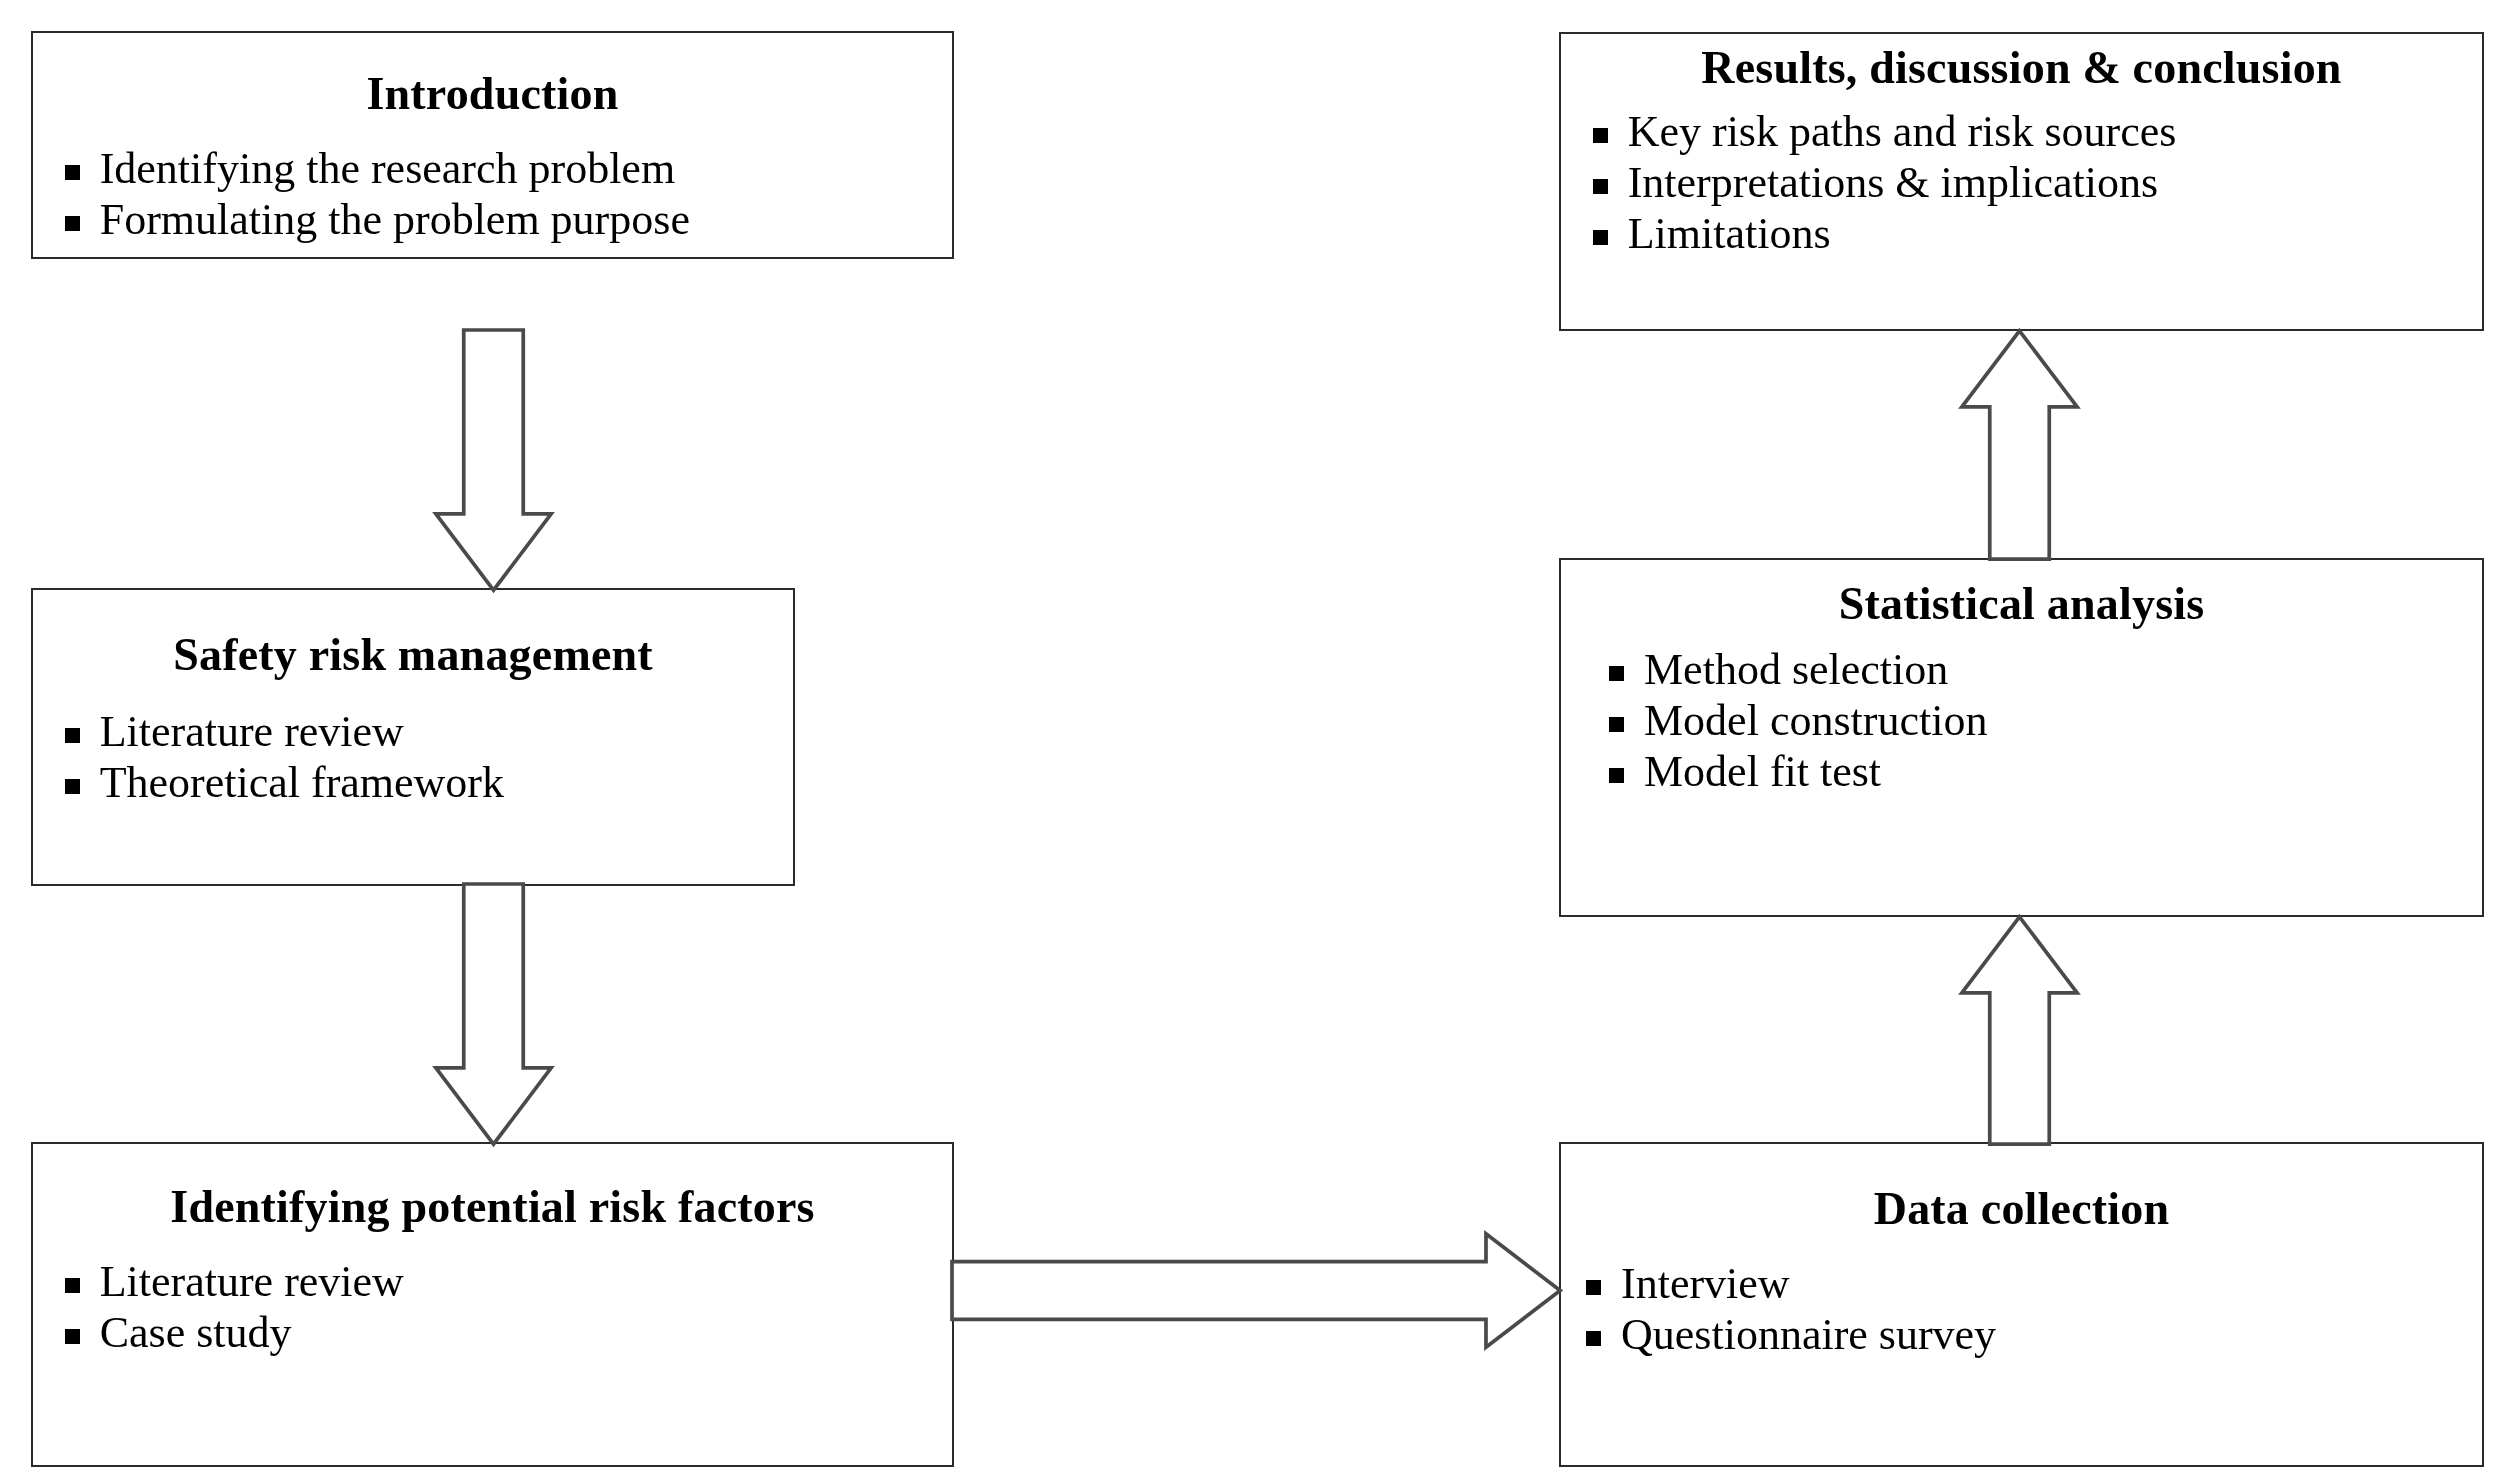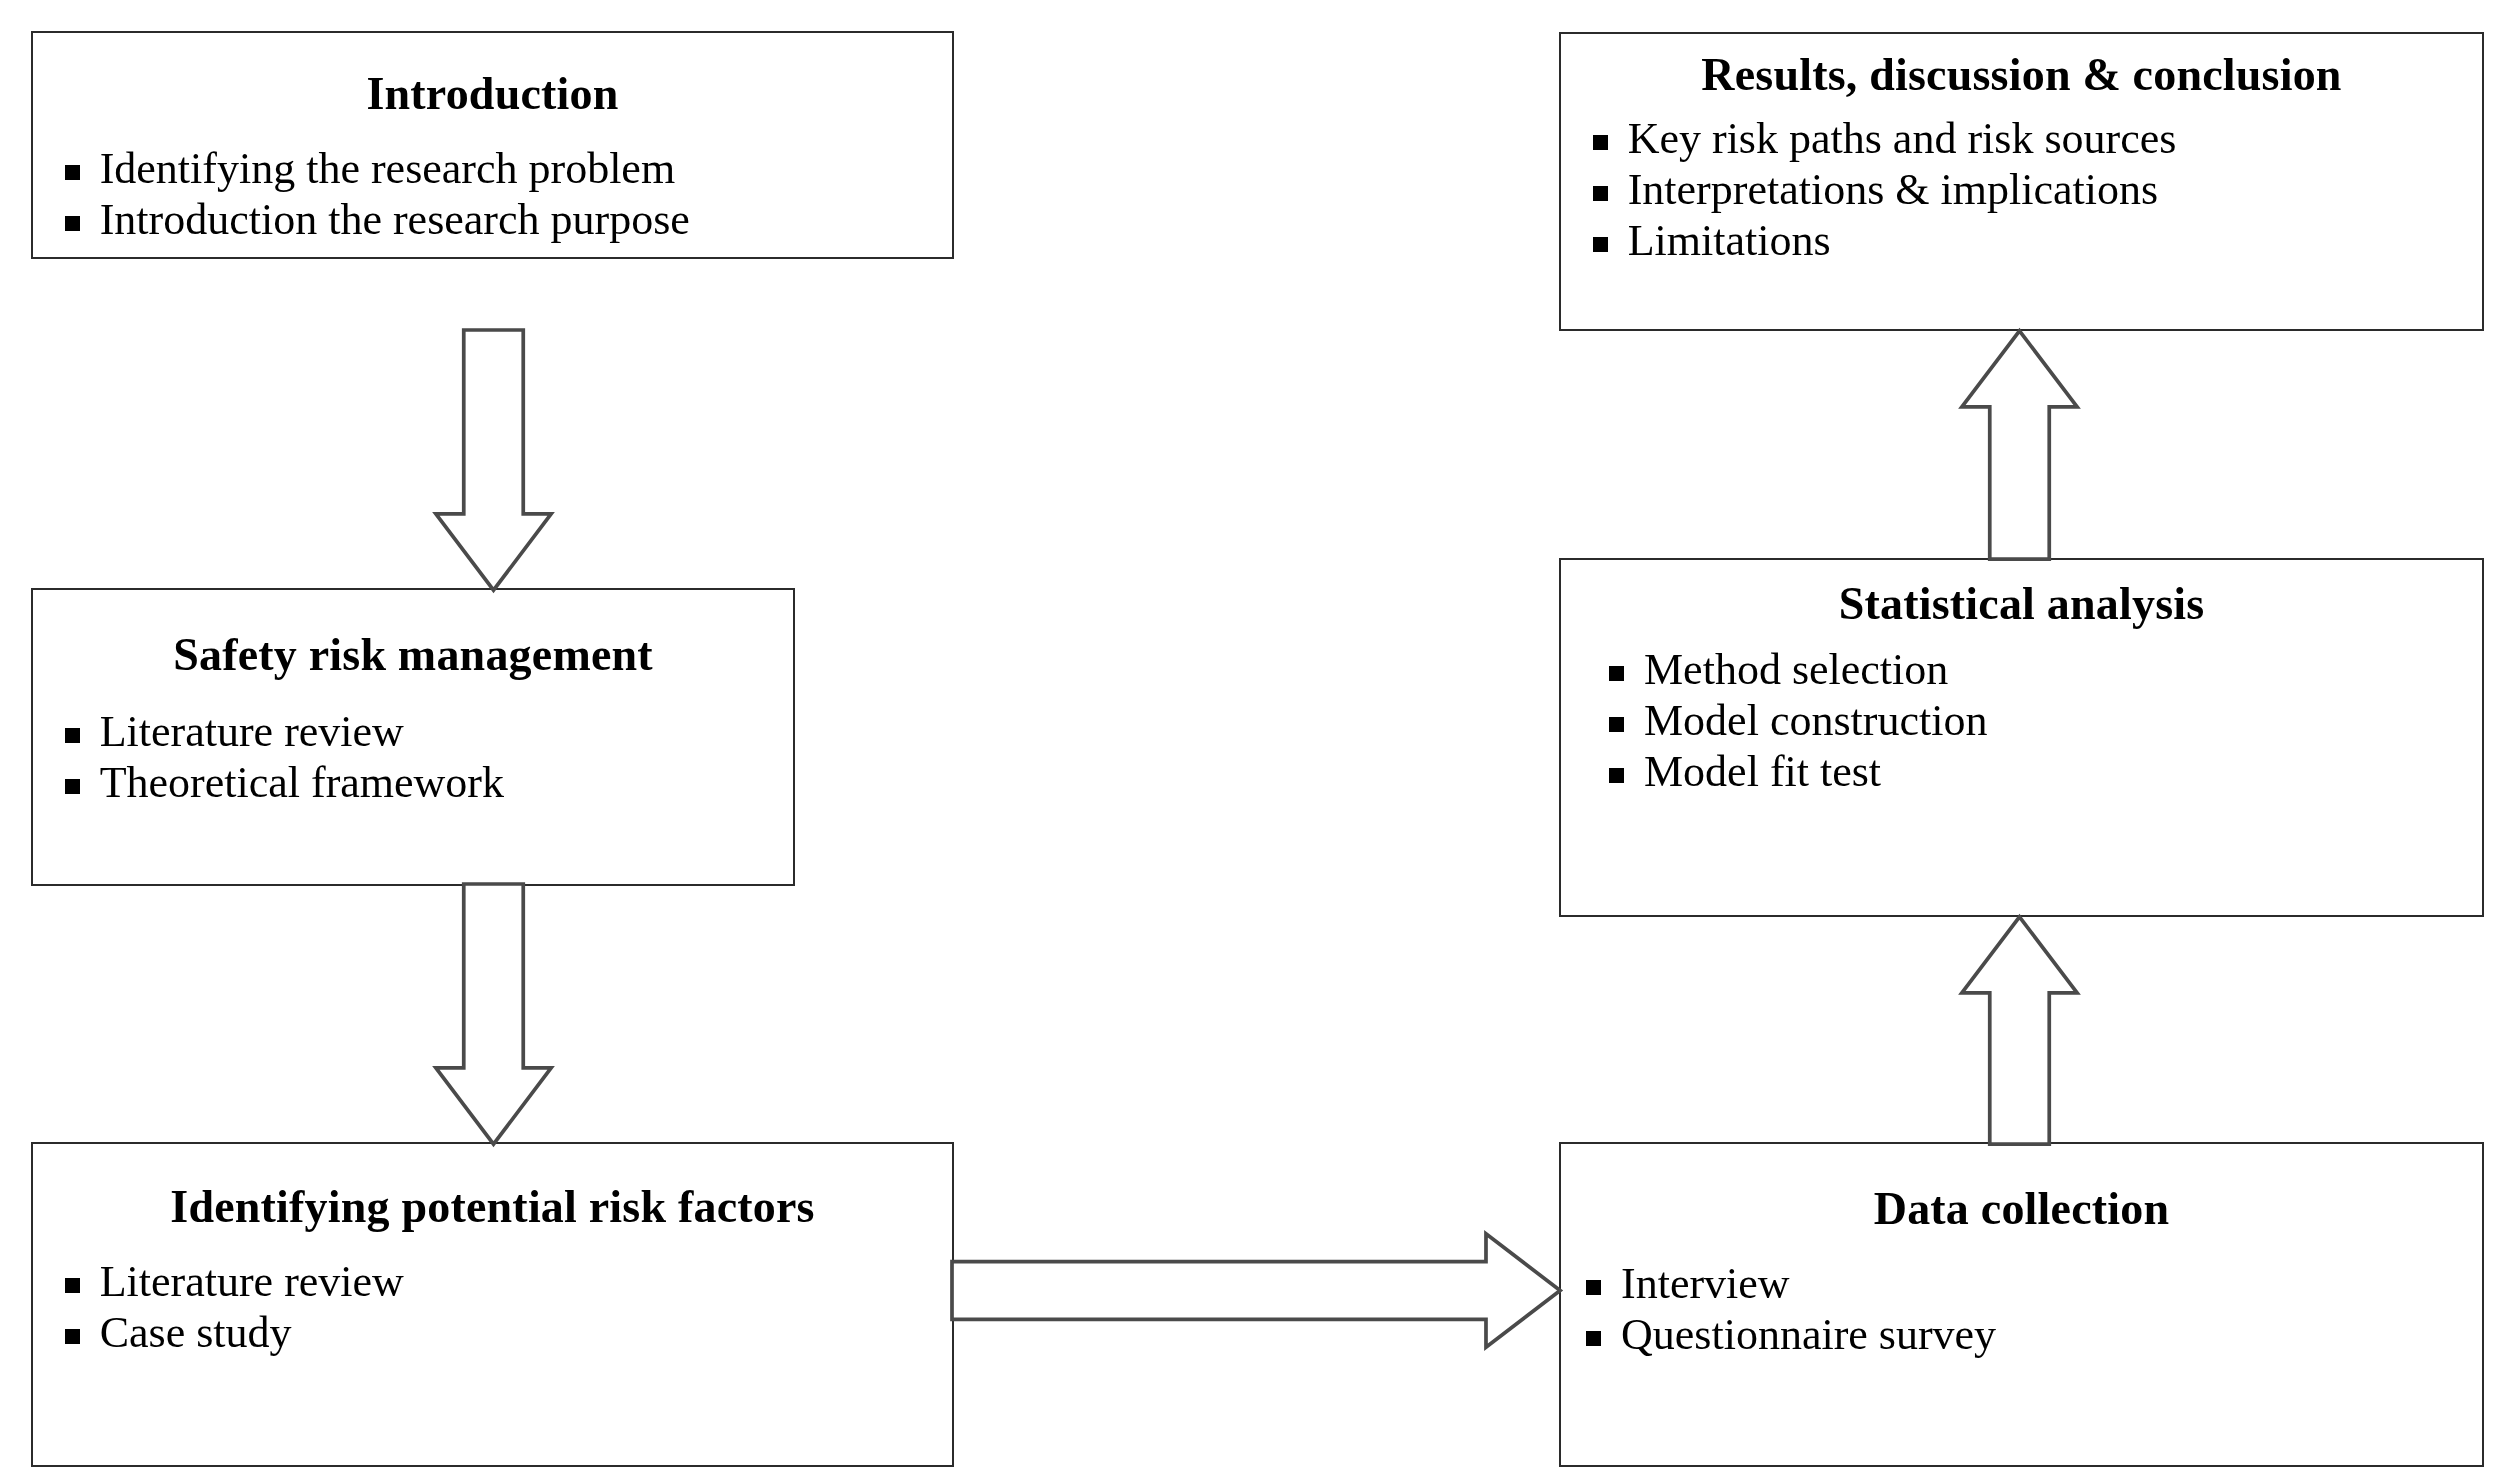--- a/index.html
+++ b/index.html
@@ -64,21 +64,21 @@
 
   #box-safety-risk       { left: 31px;   top: 588px;  width: 764px;  height: 298px; }
   #box-safety-risk .node-title { margin-top: 41px; }
   #box-safety-risk .node-list  { margin-top: 26px; padding-left: 16.7px; }
 
   #box-risk-factors      { left: 31px;   top: 1142px; width: 923px;  height: 325px; }
   #box-risk-factors .node-title { margin-top: 39px; }
   #box-risk-factors .node-list  { margin-top: 24px; padding-left: 16.7px; }
 
   #box-results           { left: 1559px; top: 32px;   width: 925px;  height: 299px; }
-  #box-results .node-title { margin-top: 17px; }
+  #box-results .node-title { margin-top: 10px; }
   #box-results .node-list  { margin-top: 13px; padding-left: 16.7px; }
 
   #box-statistical       { left: 1559px; top: 558px;  width: 925px;  height: 359px; }
   #box-statistical .node-title { margin-top: 20.4px; }
   #box-statistical .node-list  { margin-top: 15px; padding-left: 33px; }
 
   #box-data-collection   { left: 1559px; top: 1142px; width: 925px;  height: 325px; }
   #box-data-collection .node-title { margin-top: 41px; }
   #box-data-collection .node-list  { margin-top: 24px; padding-left: 10px; }
 
@@ -102,21 +102,21 @@
 </style>
 </head>
 <body>
 
 <div id="canvas">
 
   <div class="node-box" id="box-introduction">
     <span class="node-title">Introduction</span>
     <ul class="node-list">
       <li><span class="bullet"></span><span>Identifying the research problem</span></li>
-      <li><span class="bullet"></span><span>Introduction the research purpose</span></li>
+      <li><span class="bullet"></span><span>Formulating the problem purpose</span></li>
     </ul>
   </div>
 
   <div class="node-box" id="box-safety-risk">
     <span class="node-title">Safety risk management</span>
     <ul class="node-list">
       <li><span class="bullet"></span><span>Literature review</span></li>
       <li><span class="bullet"></span><span>Theoretical framework</span></li>
     </ul>
   </div>

